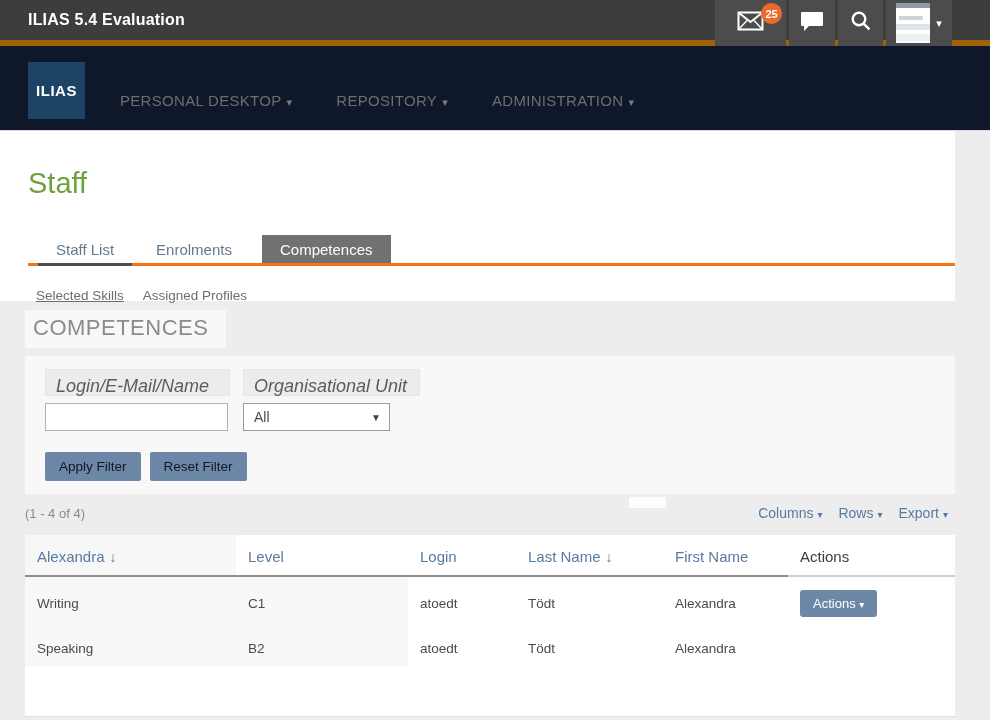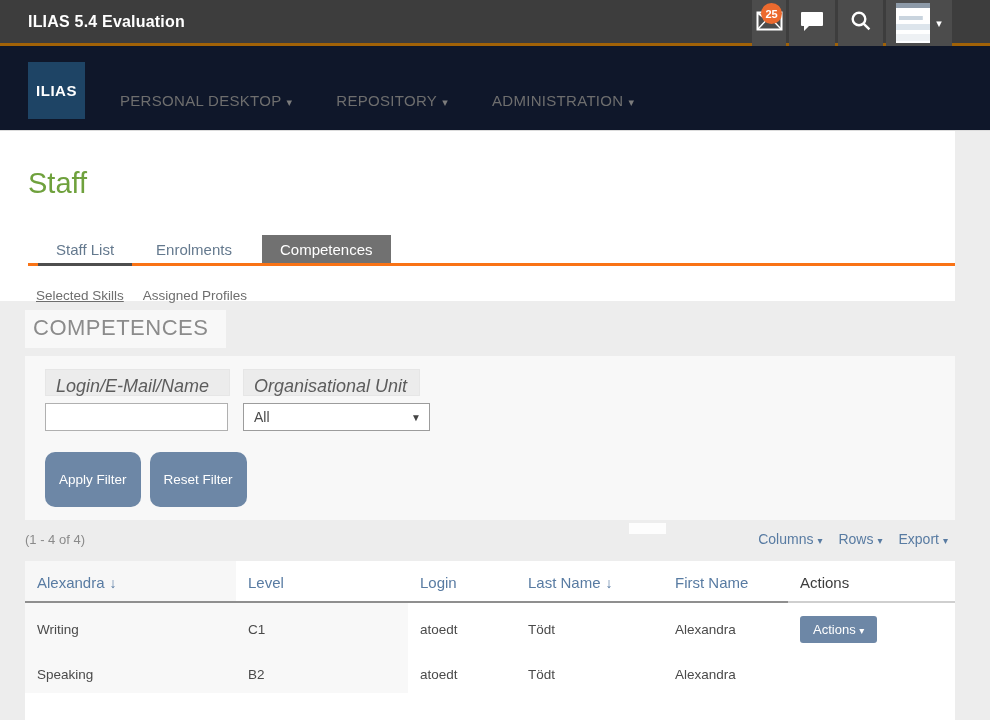--- a/index.html
+++ b/index.html
@@ -7,33 +7,33 @@
   body {
     font-family: "Liberation Sans", sans-serif;
     background: #ededed;
     position: relative;
     overflow: hidden;
     color: #4a4a4a;
   }
 
   
   .topbar {
-    height: 46px; background: #3d3d3d; border-bottom: 3px solid #a16207;
+    height: 46px; background: #3d3d3d; border-bottom: 6px solid #a16207;
     display: flex; align-items: center; position: relative;
   }
   .topbar-title {
     color: #fff; font-size: 16px; font-weight: bold; margin-left: 28px;
     letter-spacing: 0.2px;
   }
   .top-actions { position: absolute; right: 38px; top: 0; height: 46px; display: flex; }
   .top-btn {
     background: #4c4c4c; height: 46px; display: flex; align-items: center;
     justify-content: center; margin-left: 3px; cursor: pointer; position: relative;
   }
-  .top-btn.mail   { width: 34px; }
+  .top-btn.mail   { width: 71px; }
   .top-btn.chat   { width: 46px; }
   .top-btn.search { width: 45px; }
   .top-btn.user   { width: 66px; }
   .badge {
     position: absolute; top: 3px; right: 4px; min-width: 21px; height: 21px;
     border-radius: 11px; background: #ec6a2e; color: #fff; font-size: 11px;
     font-weight: bold; display: flex; align-items: center; justify-content: center;
     padding: 0 4px;
   }
   .avatar-thumb {
@@ -105,30 +105,30 @@
   }
   .filter-label.name  { width: 185px; }
   .filter-label.orgu  { width: 177px; margin-left: 13px; }
   .filter-inputs { display: flex; margin-top: 7px; }
   .text-input {
     width: 183px; height: 28px; border: 1px solid #b0b0b0; background: #fff;
     font-family: "Liberation Sans", sans-serif; font-size: 13.5px; padding: 0 8px;
     color: #4a4a4a;
   }
   .select-box {
-    width: 187px; height: 28px; border: 1px solid #9c9c9c; background: #fff;
+    width: 147px; height: 28px; border: 1px solid #9c9c9c; background: #fff;
     margin-left: 15px; display: flex; align-items: center; padding: 0 8px 0 10px;
     font-size: 14px; color: #4a4a4a; cursor: pointer; justify-content: space-between;
   }
   .select-caret { color: #444; font-size: 10px; }
   .filter-buttons { margin-top: 21px; display: flex; }
   .btn {
-    background: #6d87a6; color: #ffffff; border: none; font-size: 13.5px;
-    font-family: "Liberation Sans", sans-serif; padding: 20px 14px; cursor: pointer;
-    border-radius: 10px;
+    background: #6d87a6; color: #0f172a; border: none; font-size: 13.5px;
+    font-family: "Liberation Sans", sans-serif; padding: 7px 14px; cursor: pointer;
+    border-radius: 2px;
   }
   .btn + .btn { margin-left: 9px; }
 
   
   .table-controls { position: relative; height: 41px; font-size: 13px; }
   .range-label { position: absolute; left: 0; top: 12px; color: #8a8a8a; }
   .control-links { position: absolute; right: 7px; top: 11px; display: flex; }
   .control-link { color: #587ba2; font-size: 14px; margin-left: 16px; cursor: pointer; }
   .caret-blue { color: #587ba2; font-size: 10px; margin-left: 4px; }
   .toolbar-artifact {

